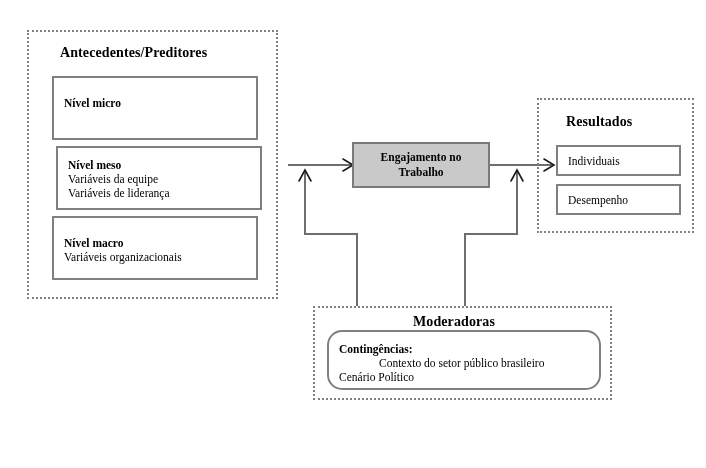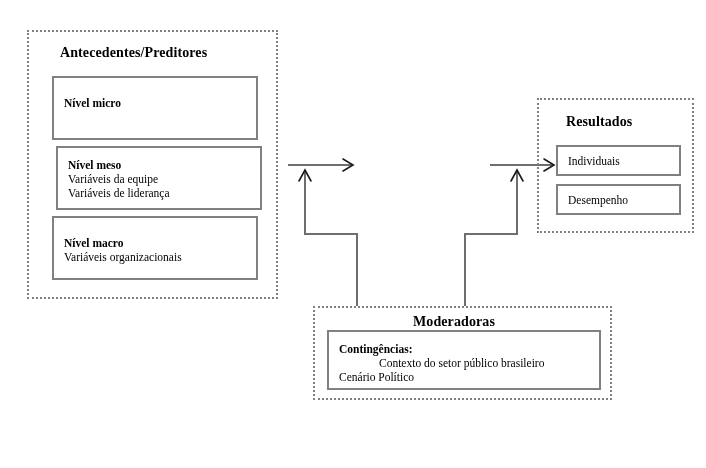--- a/index.html
+++ b/index.html
@@ -114,34 +114,38 @@
     <div class="box-text lbl-bold" style="top:10px;">Nível meso</div>
     <div class="box-text" style="top:24px;">Variáveis da equipe</div>
     <div class="box-text" style="top:38px;">Variáveis de liderança</div>
   </div>
 
   <div class="box" style="left:52px; top:216px; width:206px; height:64px;">
     <div class="box-text lbl-bold" style="top:18px;">Nível macro</div>
     <div class="box-text" style="top:32px;">Variáveis organizacionais</div>
   </div>
 
+  <div class="node-core" style="left:352px; top:142px; width:138px; height:46px;">
+    <div class="node-core-label">Engajamento no
+Trabalho</div>
+  </div>
 
   <div class="group" style="left:537px; top:98px; width:157px; height:135px;"></div>
   <div class="group-title" style="left:566px; top:114px;">Resultados</div>
 
   <div class="box" style="left:556px; top:145px; width:125px; height:31px;">
     <div class="box-text" style="top:7px;">Individuais</div>
   </div>
 
   <div class="box" style="left:556px; top:184px; width:125px; height:31px;">
     <div class="box-text" style="top:7px;">Desempenho</div>
   </div>
 
   <div class="group" style="left:313px; top:306px; width:299px; height:94px;"></div>
   <div class="group-title" style="left:413px; top:314px;">Moderadoras</div>
 
-  <div class="box" style="left:327px; top:330px; width:274px; height:60px;">
+  <div class="box" style="left:327px; top:330px; width:274px; height:60px;border-radius:15px;">
     <div class="box-text lbl-bold" style="top:10px;">Contingências:</div>
     <div class="box-text" style="top:24px;margin-left:40px;">Contexto do setor público brasileiro</div>
     <div class="box-text" style="top:38px;">Cenário Político</div>
   </div>
 
 </div>
 
 </body></html>

